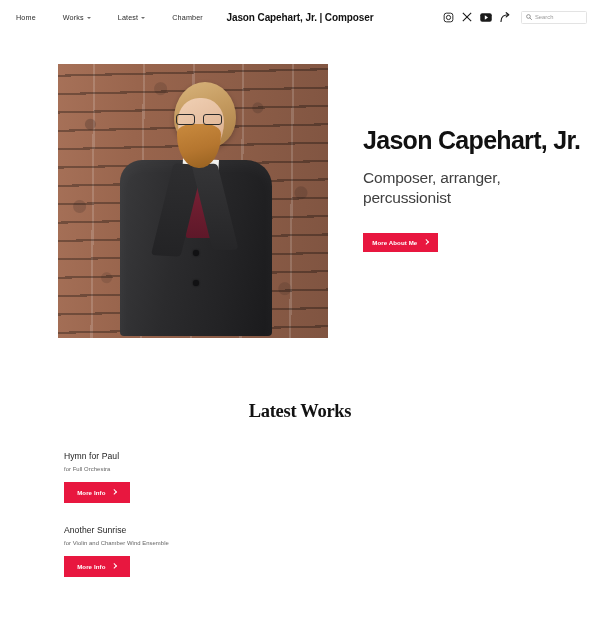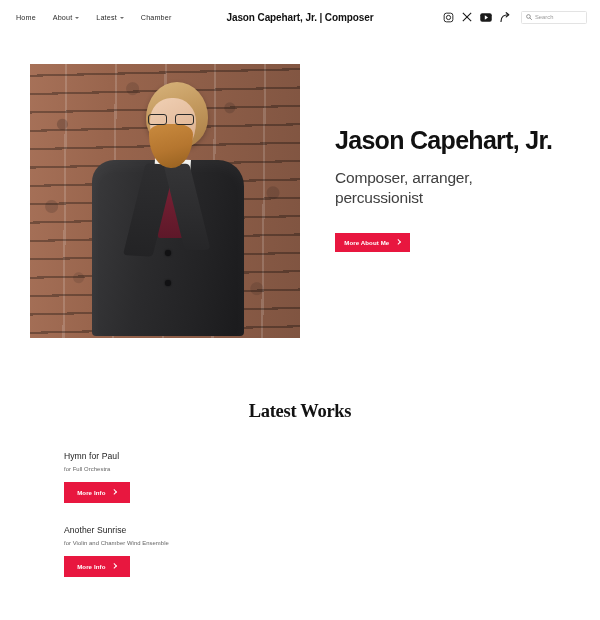--- a/index.html
+++ b/index.html
@@ -23,21 +23,21 @@
     align-items: center;
     padding: 0 13px 0 16px;
     box-sizing: border-box;
     background: #ffffff;
     position: relative;
   }
 
   .nav-list {
     display: flex;
     align-items: flex-end;
-    gap: 17px;
+    gap: 27px;
     list-style: none;
     margin: 0;
     padding: 0;
   }
   .nav-item {
     display: flex;
     align-items: center;
     gap: 3px;
     font-size: 7.2px;
     letter-spacing: 0.15px;
@@ -105,20 +105,21 @@
     background: transparent;
     padding: 0;
   }
   .search-input::placeholder { color: #9b9b9b; }
 
   
   .hero {
     display: flex;
     align-items: flex-start;
     padding: 30px 0 0 0;
+    margin-left: 28px;
   }
   .hero-photo-wrap {
     width: 270px;
     height: 274px;
     margin-left: 30px;
     flex: none;
     overflow: hidden;
     position: relative;
     background: #7d5a44;
   }
@@ -324,21 +325,21 @@
 <body>
 
 <header class="site-header">
 
   <nav>
     <ul class="nav-list">
       <li class="nav-item">
         <span>Home</span>
       </li>
       <li class="nav-item">
-        <span>About</span>
+        <span>Works</span>
         <span class="caret"></span>
       </li>
       <li class="nav-item">
         <span>Latest</span>
         <span class="caret"></span>
       </li>
       <li class="nav-item">
         <span>Chamber</span>
       </li>
     </ul>

